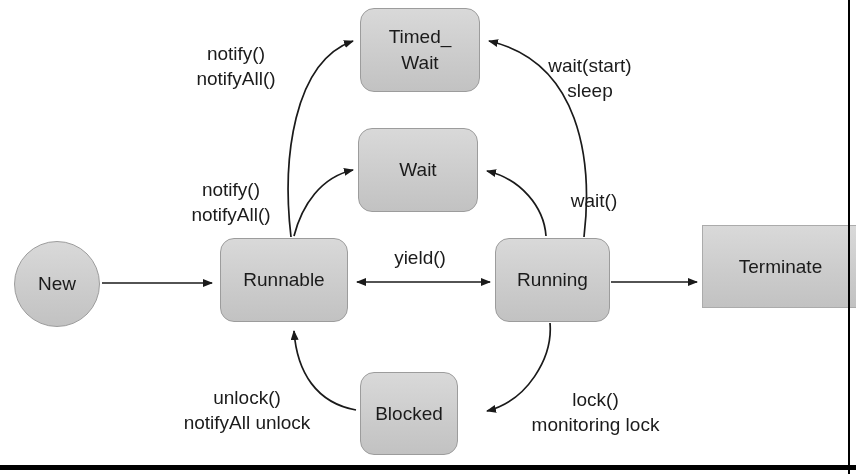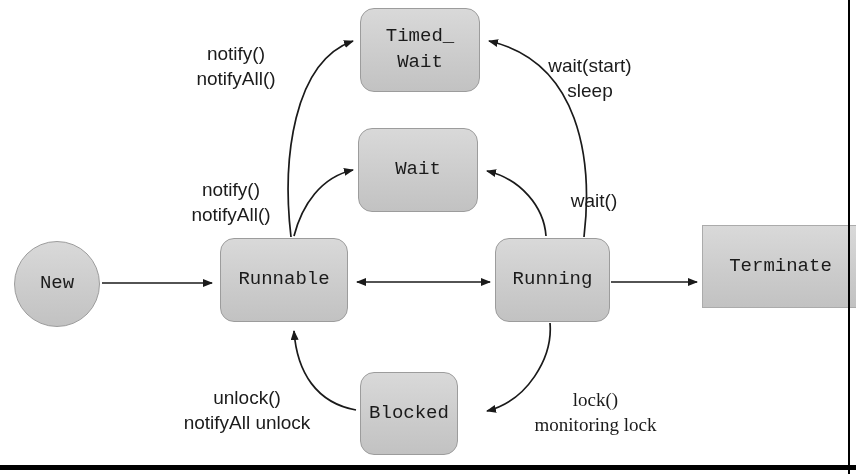--- a/index.html
+++ b/index.html
@@ -7,21 +7,21 @@
     position:relative;width:856px;height:474px;background:#ffffff;overflow:hidden;
     font-family:"Liberation Sans",sans-serif;
   }
   
   #edges{position:absolute;left:0;top:0;width:856px;height:474px;}
   
   .node{
     position:absolute;display:flex;align-items:center;justify-content:center;
     background:linear-gradient(180deg,#d9d9d9 0%,#cccccc 55%,#c2c2c2 100%);
     border:1.6px solid #9c9c9c;border-radius:14px;
-    font-family:Liberation Mono, monospace;
+    font-family:Liberation Sans, sans-serif;
     font-size:19px;color:#1b1b1b;text-align:center;white-space:pre-line;line-height:1.35;
     box-sizing:border-box;
   }
   .node.circle{border-radius:50%;}
   .node.square{border-radius:0;border-color:#ababab;}
   
   .elabel{
     position:absolute;font-family:"Liberation Sans",sans-serif;font-size:19px;
     color:#1b1b1b;text-align:center;white-space:pre-line;line-height:1.32;
   }
@@ -63,33 +63,34 @@
   <div class="node square" style="left:702px;top:225px;width:157px;height:83px;text-align:right;">Terminate</div>
 
   <div class="node" style="left:360px;top:8px;width:120px;height:84px;">Timed_
 Wait</div>
 
   <div class="node" style="left:358px;top:128px;width:120px;height:84px;">Wait</div>
 
   <div class="node" style="left:360px;top:372px;width:98px;height:83px;">Blocked</div>
 
 
+  <div class="elabel" style="left:370px;top:245px;width:100px;">yield()</div>
 
   <div class="elabel" style="left:180px;top:41px;width:112px;">notify()
 notifyAll()</div>
 
   <div class="elabel" style="left:535px;top:53px;width:110px;">wait(start)
 sleep</div>
 
   <div class="elabel" style="left:175px;top:177px;width:112px;">notify()
 notifyAll()</div>
 
   <div class="elabel" style="left:558px;top:188px;width:72px;">wait()</div>
 
   <div class="elabel" style="left:158px;top:385px;width:178px;">unlock()
 notifyAll unlock</div>
 
-  <div class="elabel" style="left:508px;top:387px;width:175px;font-family:Liberation Serif, serif;">lock()
+  <div class="elabel" style="left:508px;top:387px;width:175px;">lock()
 monitoring lock</div>
 
   <div class="frame-right"></div>
   <div class="frame-bottom"></div>
 </div>
 
 </body></html>

